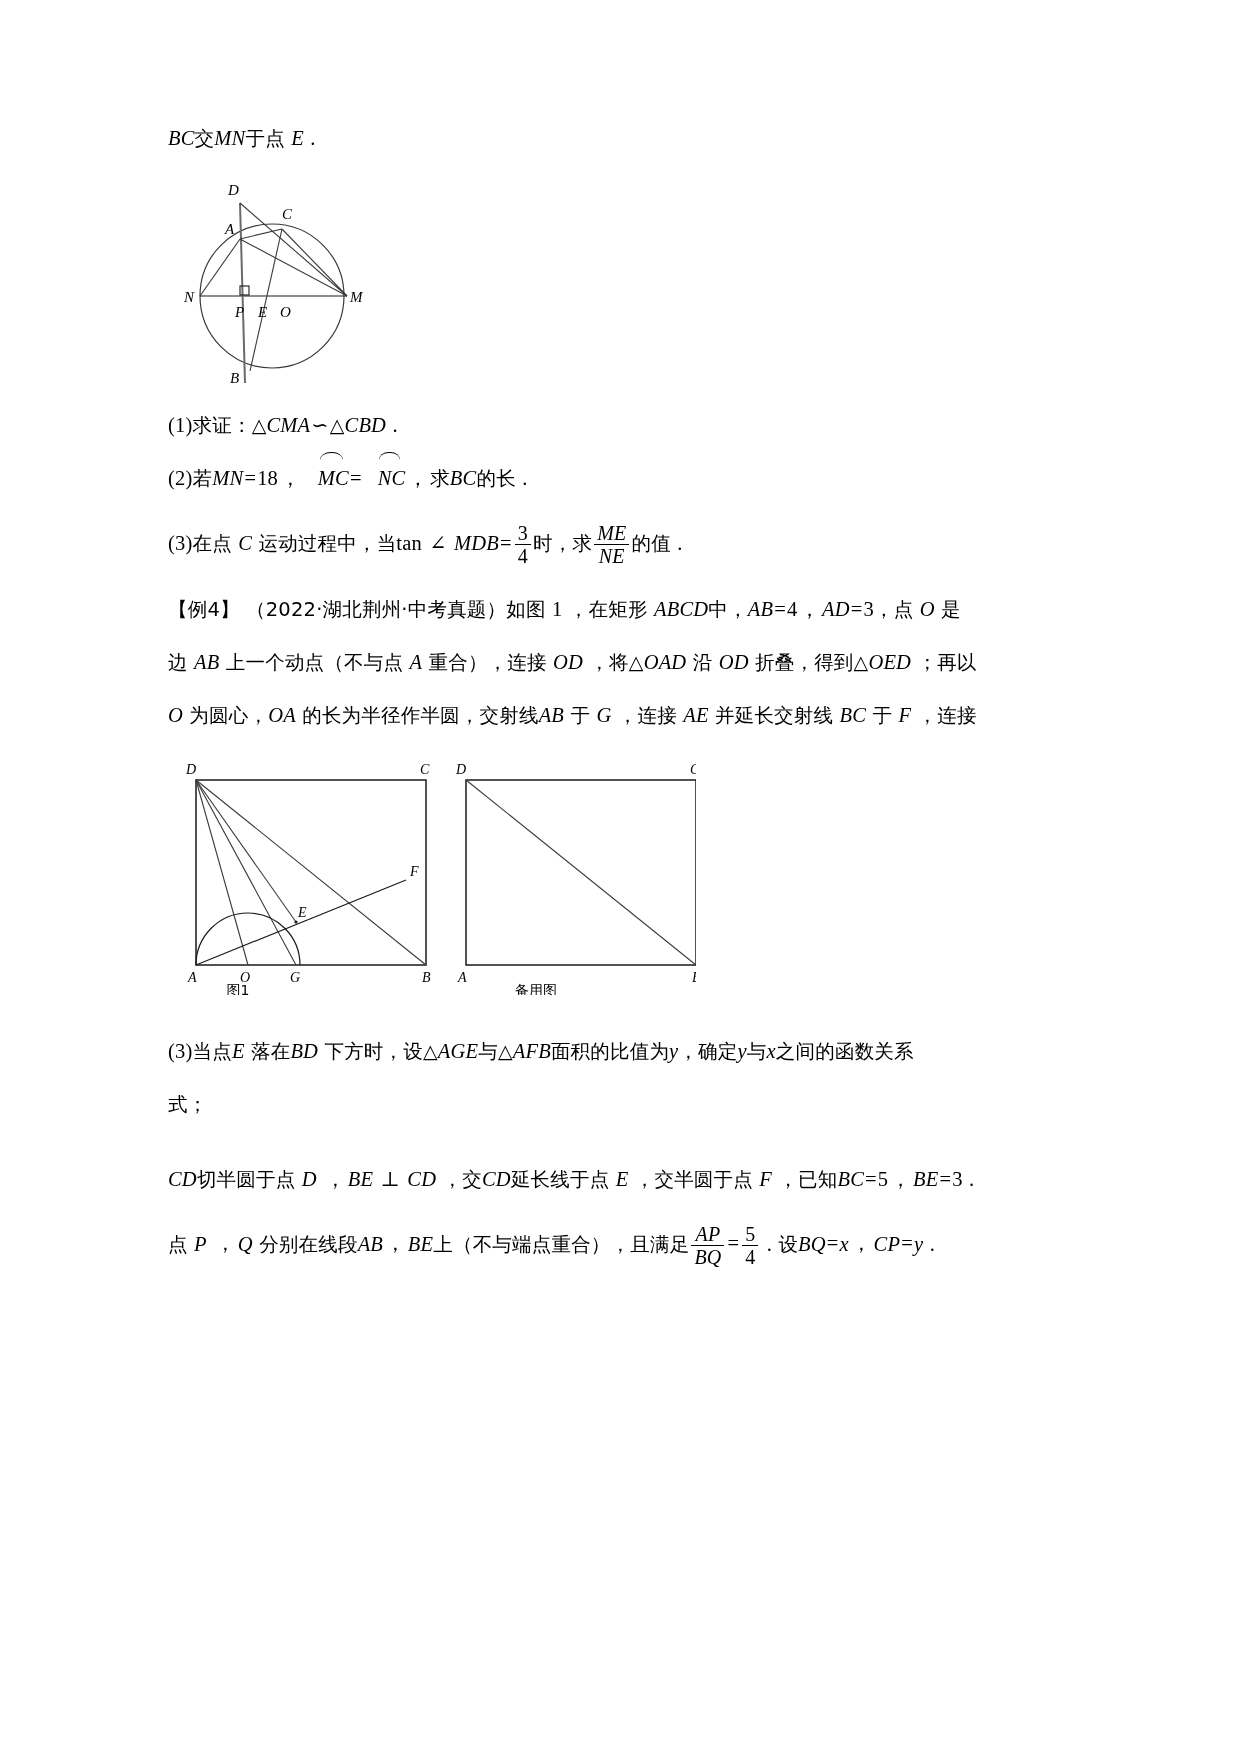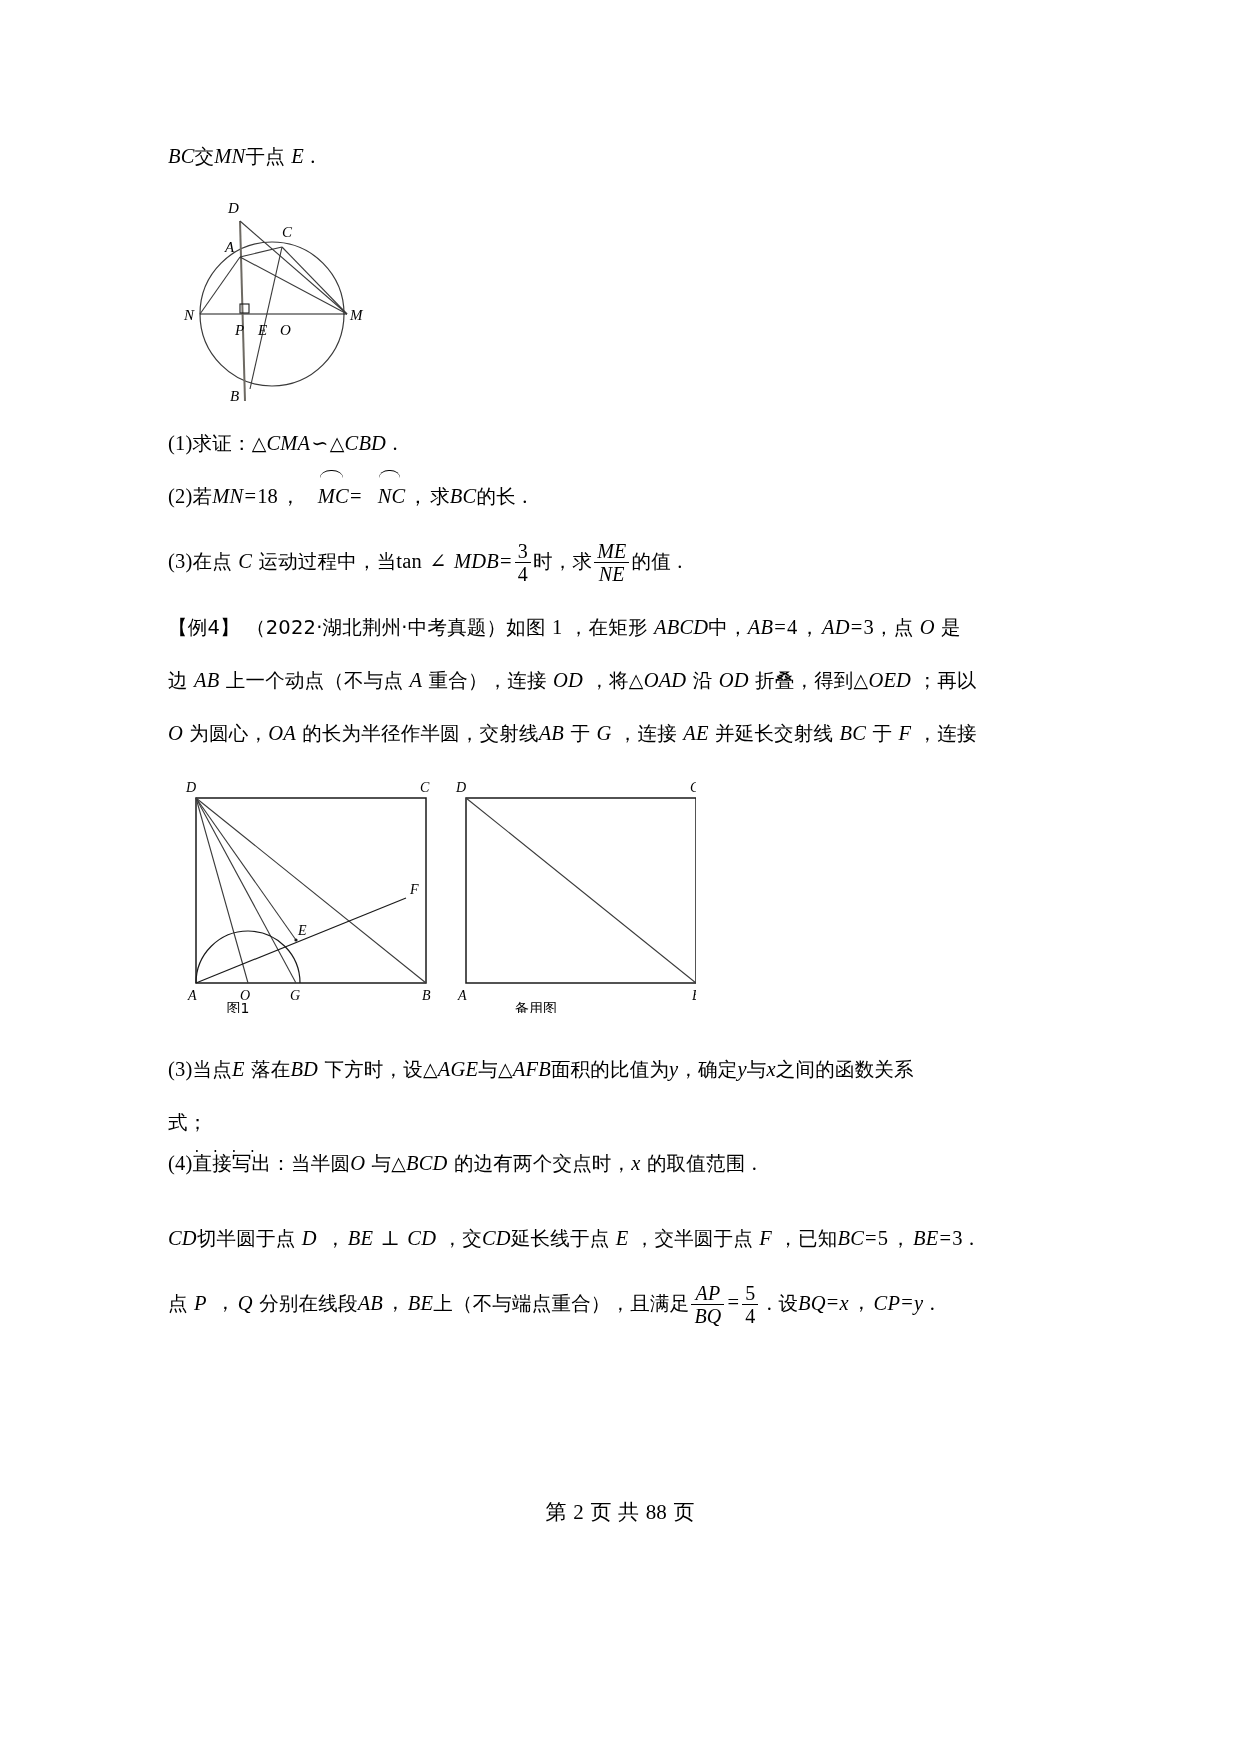--- a/index.html
+++ b/index.html
@@ -17,21 +17,21 @@
   }
   .page {
     position: absolute;
     left: 0; top: 0;
     width: 1240px;
     height: 1754px;
   }
   .content {
     position: absolute;
     left: 168px;
-    top: 136px;
+    top: 118px;
     width: 940px;
   }
 
   
   .para {
     font-size: 20.5px;
     line-height: 40px;
     margin: 0 0 0 0;
     letter-spacing: 0.2px;
     text-align: left;
@@ -253,38 +253,32 @@
     <p class="para">
       <span class="mn">(3)</span><span class="cjk">当点</span><span class="mi">E</span>&nbsp;<span class="cjk">落在</span><span class="mi">BD</span>&nbsp;<span class="cjk">下方时，设</span><span class="tri">△</span><span class="mi">AGE</span><span class="cjk">与</span><span class="tri">△</span><span class="mi">AFB</span><span class="cjk">面积的比值为</span><span class="mi">y</span><span class="cjk">，确定</span><span class="mi">y</span><span class="cjk">与</span><span class="mi">x</span><span class="cjk">之间的函数关系</span>
     </p>
 
     <div class="gap-s"></div>
 
     <p class="para">
       <span class="cjk">式；</span>
     </p>
 
-    <p class="para">
-      <span class="mn">(4)</span><span class="cjk dotted-mark">直接写出</span><span class="cjk">：当半圆</span><span class="mi">O</span>&nbsp;<span class="cjk">与</span><span class="tri">△</span><span class="mi">BCD</span>&nbsp;<span class="cjk">的边有两个交点时，</span><span class="mi">x</span>&nbsp;<span class="cjk">的取值范围</span>&nbsp;<span class="mn">.</span>
-    </p>
 
     <div class="gap-m"></div>
 
 
     <div class="gap-s"></div>
 
     <p class="para">
       <span class="mi">CD</span><span class="cjk">切半圆于点</span>&nbsp;<span class="mi">D</span>&nbsp;<span class="cm">，</span><span class="mi">BE</span>&nbsp;<span class="op">⊥</span>&nbsp;<span class="mi">CD</span>&nbsp;<span class="cjk">，交</span><span class="mi">CD</span><span class="cjk">延长线于点</span>&nbsp;<span class="mi">E</span>&nbsp;<span class="cjk">，交半圆于点</span>&nbsp;<span class="mi">F</span>&nbsp;<span class="cjk">，已知</span><span class="mi">BC</span><span class="op">=</span><span class="mn">5</span><span class="cm">，</span><span class="mi">BE</span><span class="op">=</span><span class="mn">3</span>&nbsp;<span class="mn">.</span>
     </p>
 
     <div class="gap-m"></div>
 
     <p class="para">
       <span class="cjk">点</span>&nbsp;<span class="mi">P</span>&nbsp;<span class="cm">，</span><span class="mi">Q</span>&nbsp;<span class="cjk">分别在线段</span><span class="mi">AB</span><span class="cm">，</span><span class="mi">BE</span><span class="cjk">上（不与端点重合）</span><span class="cjk">，且满足</span><span class="frac"><span class="num">AP</span><span class="den">BQ</span></span><span class="op">=</span><span class="frac upright"><span class="num">5</span><span class="den">4</span></span>&nbsp;<span class="mn">.</span>&nbsp;<span class="cjk">设</span><span class="mi">BQ</span><span class="op">=</span><span class="mi">x</span><span class="cm">，</span><span class="mi">CP</span><span class="op">=</span><span class="mi">y</span>&nbsp;<span class="mn">.</span>
     </p>
 
   </div>
 
-  <div class="footer">
-    <span>第</span>&nbsp;<span class="fnum">2</span>&nbsp;<span>页 共</span>&nbsp;<span class="fnum">88</span>&nbsp;<span>页</span>
-  </div>
 
 </div>
 
 </body></html>

